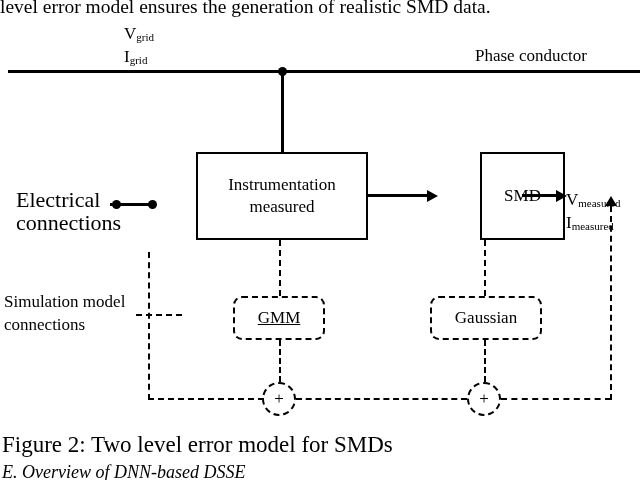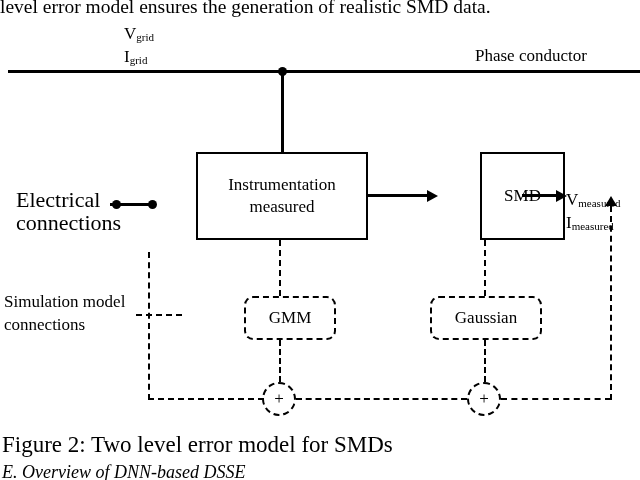--- a/index.html
+++ b/index.html
@@ -79,21 +79,21 @@
 
   .dbox{
     position:absolute;
     border:2px dashed #000;
     border-radius:9px;
     background:#fff;
     display:flex;align-items:center;justify-content:center;
     font-size:17px;
     box-sizing:border-box;
   }
-  #box-gmm{left:244px;top:296px;width:92px;height:44px;}
+  #box-gmm{left:233px;top:296px;width:92px;height:44px;text-decoration:underline;}
   #box-gauss{left:430px;top:296px;width:112px;height:44px;}
 
   
   .sline{position:absolute;background:#000;}
   .dline{position:absolute;}
   .dline.h{border-top:2px dashed #000;}
   .dline.v{border-left:2px dashed #000;}
 
   
   .sum{

